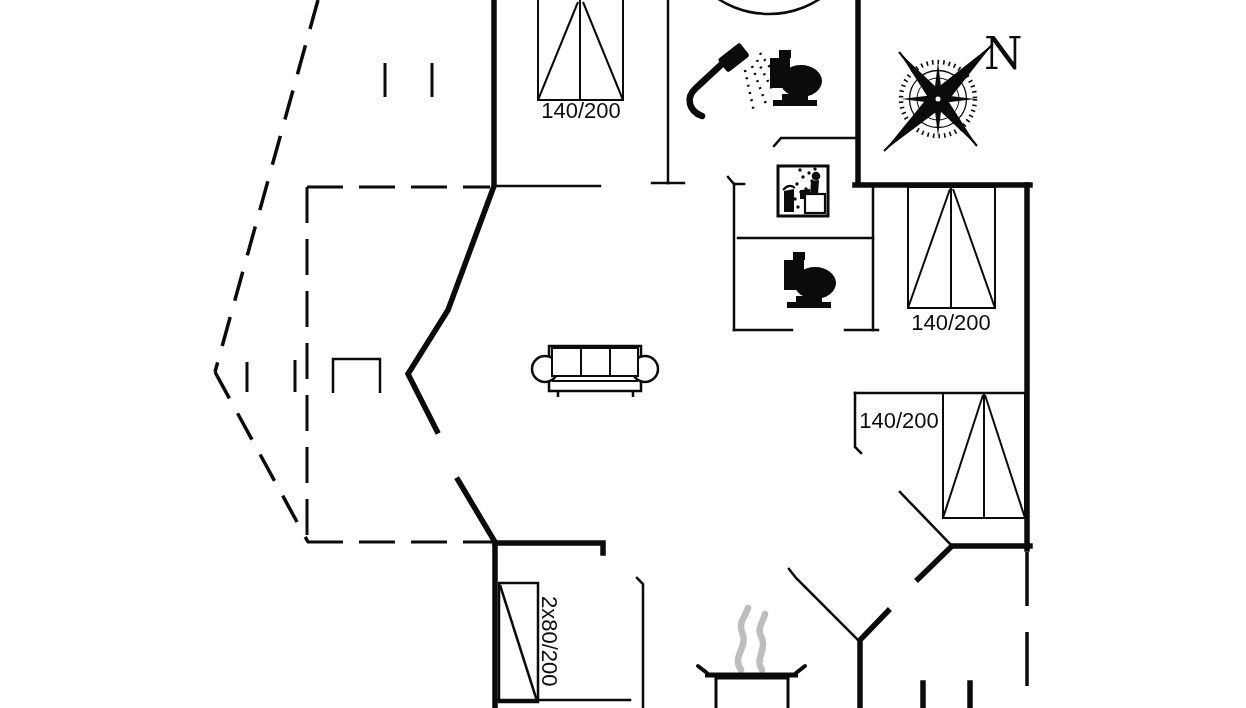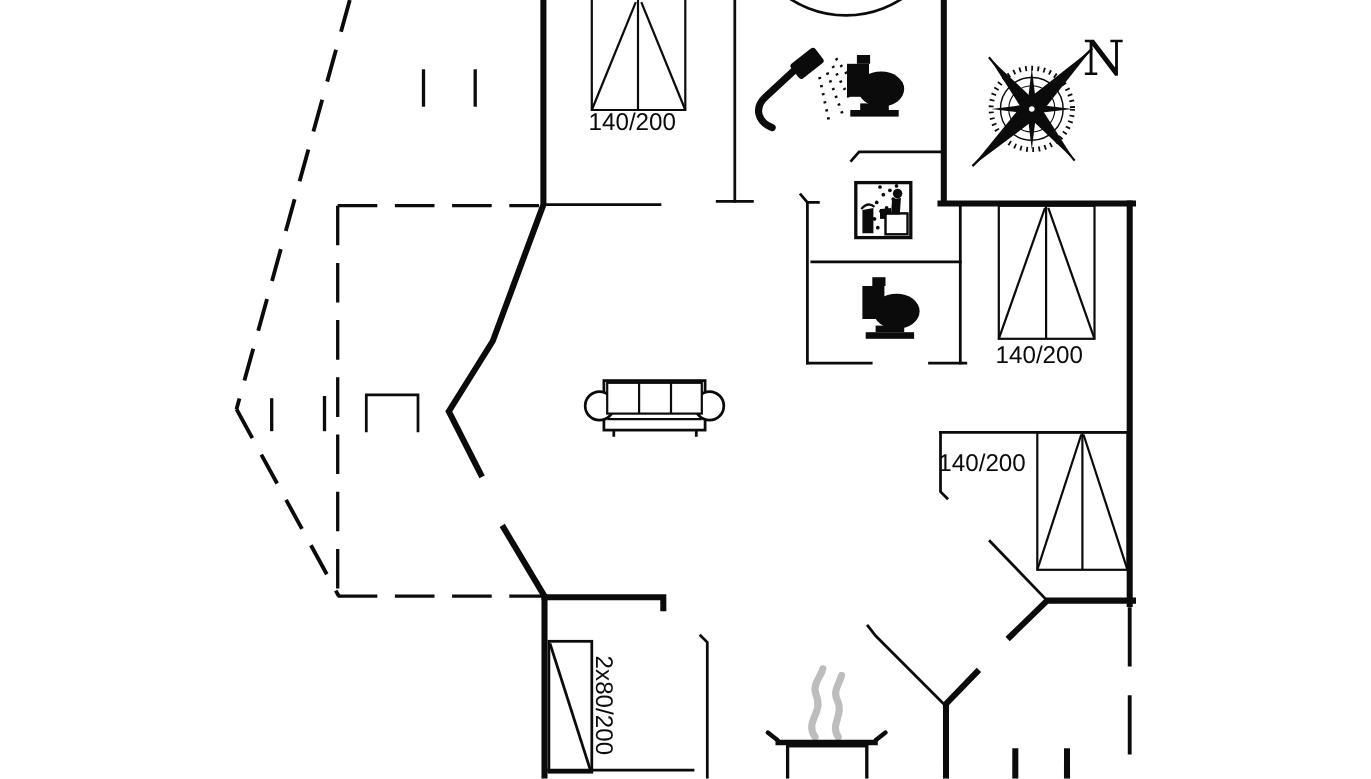--- a/index.html
+++ b/index.html
@@ -8,20 +8,21 @@
     width:1246px;height:708px;
     background:#ffffff;
     overflow:hidden;
     font-family:"Liberation Sans",sans-serif;
   }
   #plan-svg{position:absolute;left:0;top:0;}
   .dim-label{
     position:absolute;
     font:22px/1.05 "Liberation Sans",sans-serif;
     color:#0b0b0b;
+    text-align:center;
     white-space:nowrap;
   }
   .dim-label.vertical{
     transform:rotate(90deg);
     transform-origin:0 0;
     text-align:left;
   }
   .north-label{
     position:absolute;
     font-family:"DejaVu Serif","Liberation Serif",serif;

